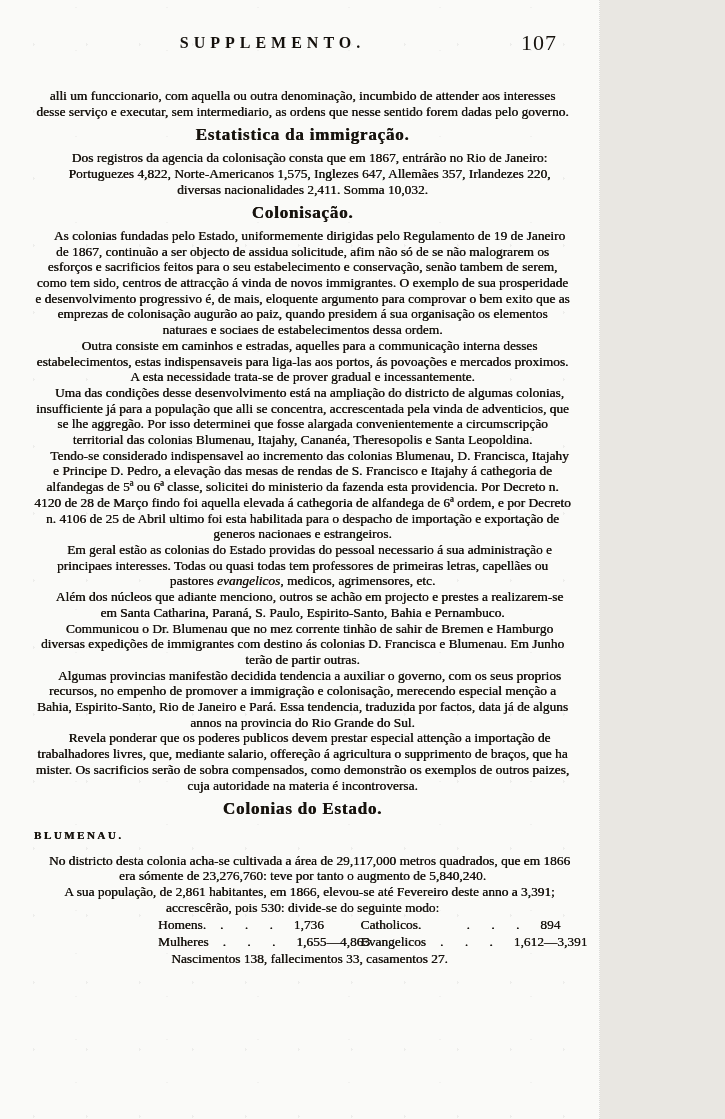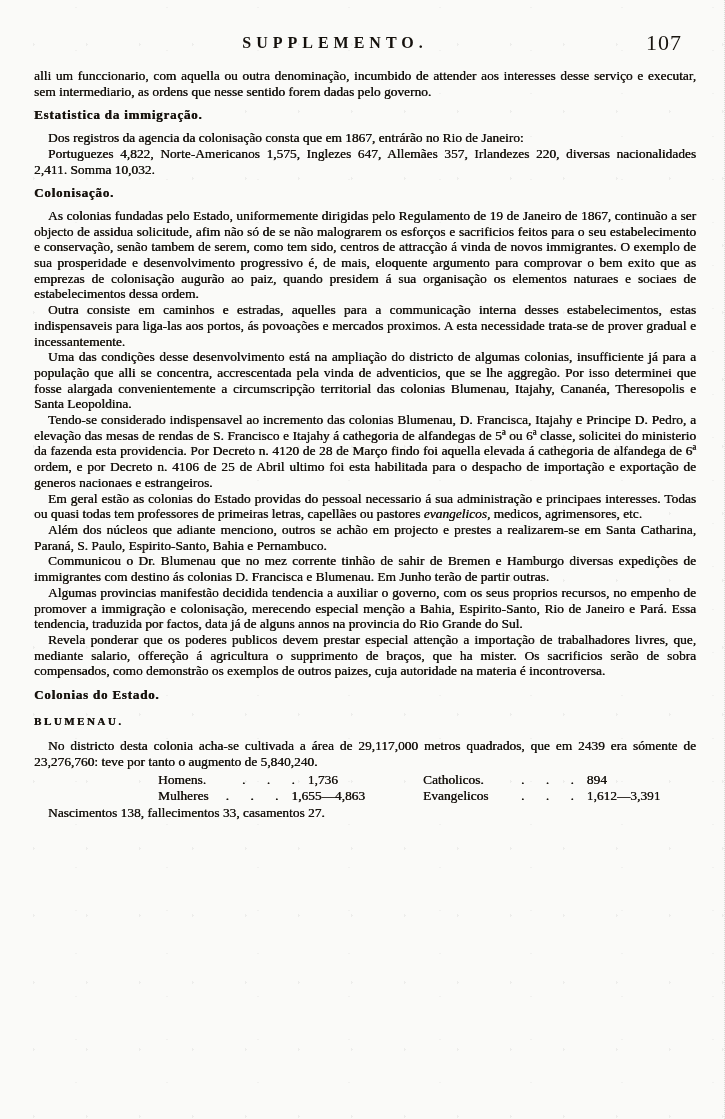--- a/index.html
+++ b/index.html
@@ -5,21 +5,21 @@
   html, body {
     margin: 0;
     padding: 0;
     width: 725px;
     height: 1119px;
     overflow: hidden;
     background: #e9e7e2;
   }
   .page {
     position: relative;
-    width: 725px;
+    width: 600px;
     height: 1119px;
     box-sizing: border-box;
     background-color: #fafaf8;
     background-image:
       radial-gradient(rgba(0,0,0,0.05) 1px, transparent 1px),
       radial-gradient(rgba(0,0,0,0.035) 1px, transparent 1px);
     background-size: 53px 67px, 91px 43px;
     background-position: 7px 11px, 31px 29px;
     color: #18140f;
     font-family: "Liberation Serif", "DejaVu Serif", serif;
@@ -45,28 +45,31 @@
     top: -4px;
     font-weight: normal;
     font-size: 22px;
     letter-spacing: 1px;
   }
   .body-text {
     font-size: 13.4px;
     line-height: 15.7px;
     text-align: justify;
     text-shadow: 0.35px 0 0 currentColor;
+    margin-top: 20px;
   }
   p.para {
     margin: 0;
     text-indent: 14px;
+    text-align: center;
   }
   .section-heading {
+    text-align: center;
     font-weight: bold;
-    font-size: 13px;
+    font-size: 17px;
     letter-spacing: 0.8px;
     margin: 8px 0 7px 0;
     text-indent: 0;
     text-shadow: 0.4px 0 0 currentColor;
   }
   .sub-heading {
     text-align: left;
     font-weight: bold;
     font-size: 11px;
     letter-spacing: 2.5px;
@@ -74,21 +77,21 @@
     text-shadow: 0.3px 0 0 currentColor;
   }
   .italic { font-style: italic; }
   .stats {
     display: flex;
     margin: 2px 0 1px 0;
   }
   .stats-col { width: 50%; box-sizing: border-box; }
   .stats-col.left  { padding-left: 124px; }
   .stats-col.right { padding-left: 58px; }
-  .stat-row { display: flex; line-height: 16.2px; }
+  .stat-row { display: flex; line-height: 16.2px; gap: 8px; }
   .stat-label { white-space: nowrap; }
   .stats-col.left  .stat-label { width: 78px; }
   .stats-col.right .stat-label { width: 92px; }
   .stat-leader {
     letter-spacing: 9px;
     padding: 0 4px 0 6px;
     white-space: nowrap;
   }
   .stat-value { white-space: nowrap; }
   .final-line {
@@ -124,21 +127,22 @@
     <p class="para">Tendo-se considerado indispensavel ao incremento das colonias Blumenau, D. Francisca, Itajahy e Principe D. Pedro, a elevação das mesas de rendas de S. Francisco e Itajahy á cathegoria de alfandegas de 5ª ou 6ª classe, solicitei do ministerio da fazenda esta providencia. Por Decreto n. 4120 de 28 de Março findo foi aquella elevada á cathegoria de alfandega de 6ª ordem, e por Decreto n. 4106 de 25 de Abril ultimo foi esta habilitada para o despacho de importação e exportação de generos nacionaes e estrangeiros.</p>
     <p class="para"><span>Em geral estão as colonias do Estado providas do pessoal necessario á sua administração e principaes interesses. Todas ou quasi todas tem professores de primeiras letras, capellães ou pastores </span><span class="italic">evangelicos</span><span>, medicos, agrimensores, etc.</span></p>
     <p class="para">Além dos núcleos que adiante menciono, outros se achão em projecto e prestes a realizarem-se em Santa Catharina, Paraná, S. Paulo, Espirito-Santo, Bahia e Pernambuco.</p>
     <p class="para">Communicou o Dr. Blumenau que no mez corrente tinhão de sahir de Bremen e Hamburgo diversas expedições de immigrantes com destino ás colonias D. Francisca e Blumenau. Em Junho terão de partir outras.</p>
     <p class="para">Algumas provincias manifestão decidida tendencia a auxiliar o governo, com os seus proprios recursos, no empenho de promover a immigração e colonisação, merecendo especial menção a Bahia, Espirito-Santo, Rio de Janeiro e Pará. Essa tendencia, traduzida por factos, data já de alguns annos na provincia do Rio Grande do Sul.</p>
     <p class="para">Revela ponderar que os poderes publicos devem prestar especial attenção a importação de trabalhadores livres, que, mediante salario, offereção á agricultura o supprimento de braços, que ha mister. Os sacrificios serão de sobra compensados, como demonstrão os exemplos de outros paizes, cuja autoridade na materia é incontroversa.</p>
 
     <h2 class="section-heading">Colonias do Estado.</h2>
     <h3 class="sub-heading">BLUMENAU.</h3>
 
-    <p class="para">No districto desta colonia acha-se cultivada a área de 29,117,000 metros quadrados, que em 2439 era sómente de 23,276,760: teve por tanto o augmento de 5,840,240.</p>
+    <p class="para">No districto desta colonia acha-se cultivada a área de 29,117,000 metros quadrados, que em 1866 era sómente de 23,276,760: teve por tanto o augmento de 5,840,240.</p>
+    <p class="para">A sua população, de 2,861 habitantes, em 1866, elevou-se até Fevereiro deste anno a 3,391; accrescêrão, pois 530: divide-se do seguinte modo:</p>
 
     <div class="stats">
       <div class="stats-col left">
         <div class="stat-row">
           <span class="stat-label">Homens.</span>
           <span class="stat-leader">. . .</span>
           <span class="stat-value">1,736</span>
         </div>
         <div class="stat-row">
           <span class="stat-label">Mulheres</span>

